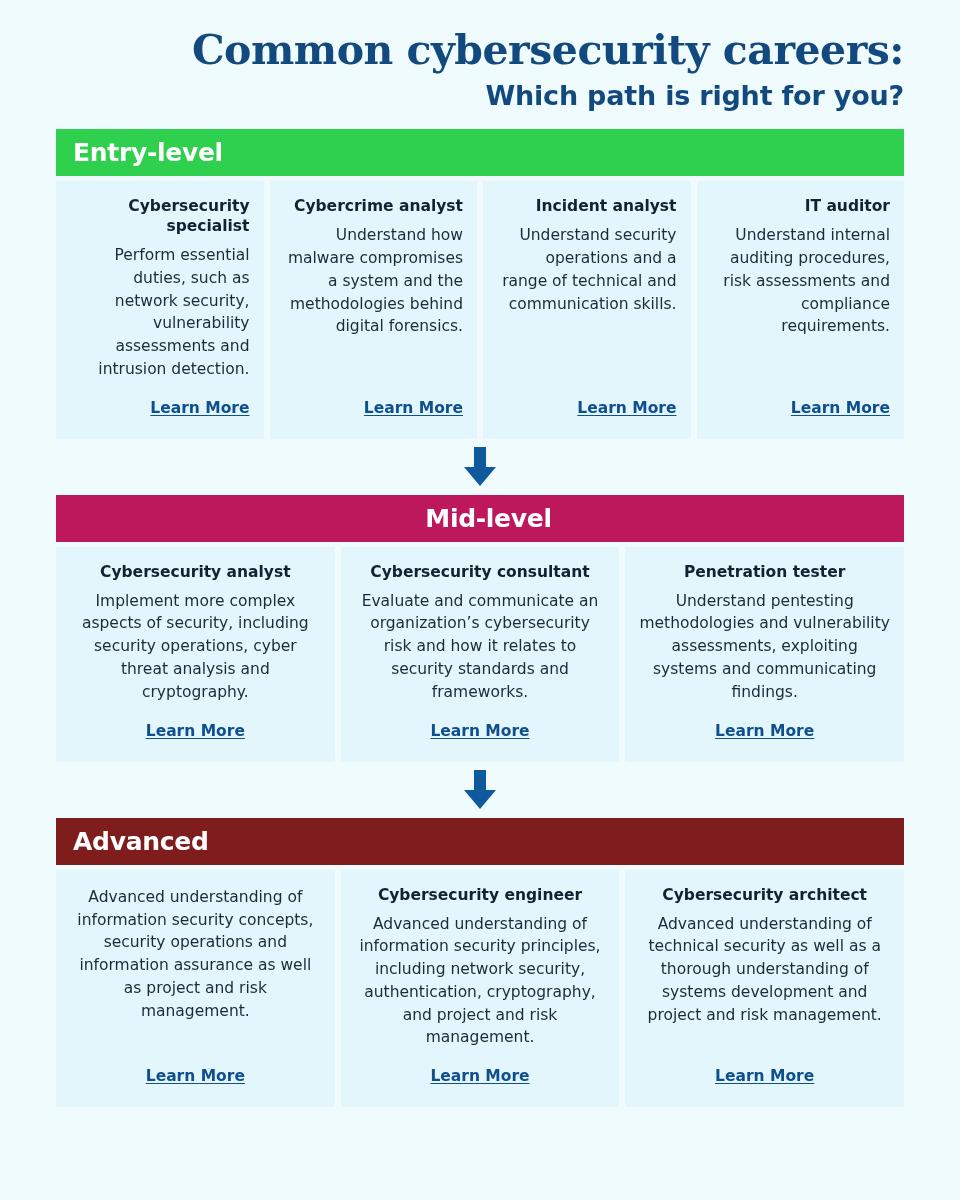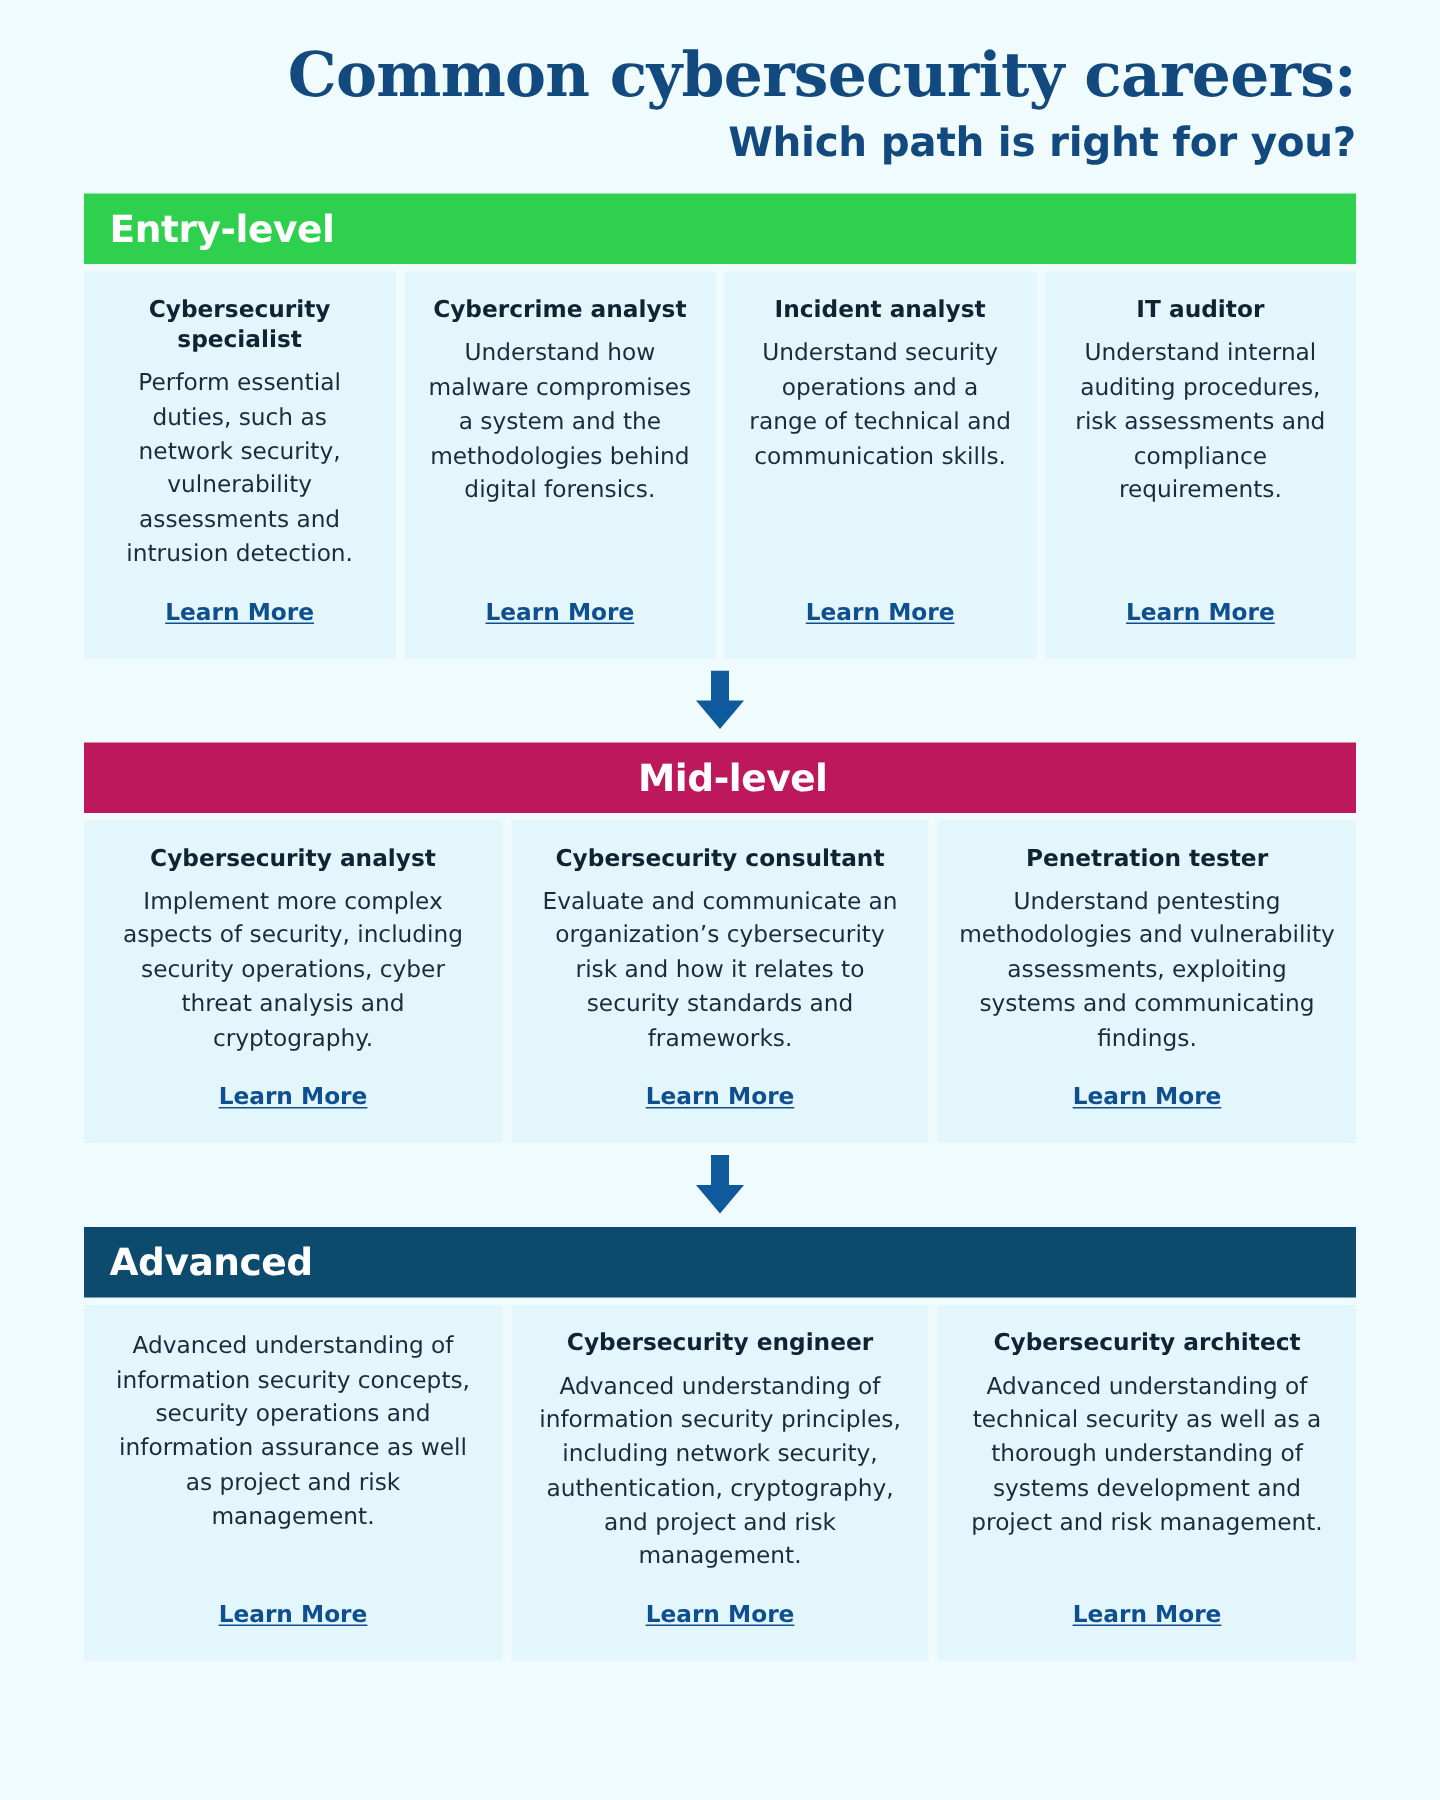--- a/index.html
+++ b/index.html
@@ -101,38 +101,38 @@
     margin-top: 18px;
     font-size: 15.5px;
     font-weight: 700;
     color: #0f4f8f;
     text-decoration: underline;
     text-underline-offset: 2px;
     cursor: pointer;
   }
 
   
-  .row-entry .card { min-height: 252px; }
+  .row-entry .card { min-height: 252px; text-align: right; }
   .row-mid   .card { min-height: 215px; }
   .row-adv   .card { min-height: 226px; }
 
   
   .arrow-wrap {
     height: 56px;
     display: flex;
     align-items: center;
     justify-content: center;
   }
 
   .arrow-svg { display: block; }
 
   
   .band-entry { background: #2ed04d; text-align: center; }
   .band-mid   { background: #be185d; justify-content: center; }
-  .band-adv   { background: #0c4a6e; }
+  .band-adv   { background: #7f1d1d; }
 </style>
 </head>
 <body>
 
 <div class="page">
 
   <div class="header">
     <div class="title">Common cybersecurity careers:</div>
     <div class="subtitle">Which path is right for you?</div>
   </div>

